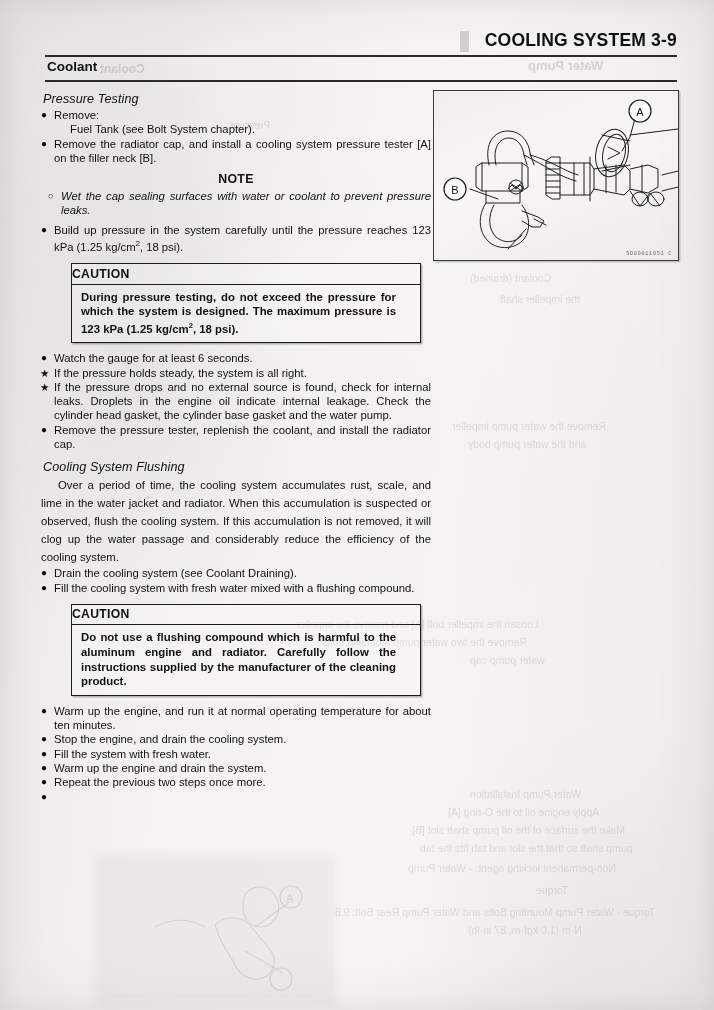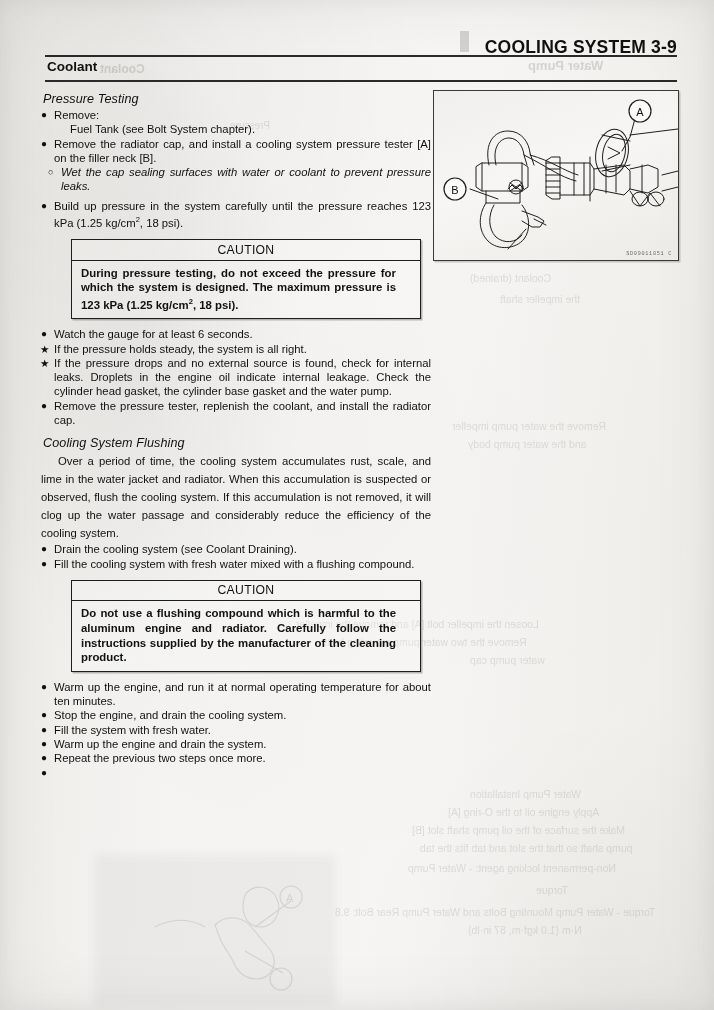--- a/index.html
+++ b/index.html
@@ -43,21 +43,21 @@
     transform:scaleX(-1);
     color:rgba(90,90,90,0.16);
     font-family:"Liberation Sans", sans-serif;
     pointer-events:none;
     white-space:nowrap;
     user-select:none;
   }
 
   
   #hdr-title{
-    position:absolute;right:37px;top:37px;
+    position:absolute;right:37px;top:30px;
     font-size:17.5px;font-weight:bold;letter-spacing:.2px;
   }
   #hdr-tick{
     position:absolute;left:460px;top:31px;width:9px;height:21px;
     background:#8f8f8f;opacity:.35;
   }
   .rule{position:absolute;left:45px;width:632px;background:#2a2a2a;}
   #rule1{top:55px;height:1.6px;}
   #rule2{top:80px;height:1.6px;}
   #sec-title{
@@ -99,21 +99,21 @@
 
   
   .caution{
     position:relative;
     border:1.4px solid #1d1d1d;
     margin:9px 0 0 30px;width:348px;
     background:rgba(255,255,255,0.20);
     box-shadow:1.5px 1.5px 0 rgba(0,0,0,0.25);
   }
   .caution .chd{
-    text-align:center;font-size:12.2px;font-weight:normal;
+    text-align:left;font-size:12.2px;font-weight:bold;
     padding:2.5px 0 3px 0;border-bottom:1.4px solid #1d1d1d;
     letter-spacing:.3px;
   }
   .caution .cbody{
     padding:5px 24px 6px 9px;
     font-size:11.4px;line-height:14.6px;font-weight:bold;text-align:justify;
   }
 
   
   #fig{
@@ -250,20 +250,21 @@
 
   <div class="h2">Pressure Testing</div>
   <ul>
     <li><span class="mk">●</span><span>Remove:</span></li>
   </ul>
   <div class="subline">Fuel Tank (see Bolt System chapter).</div>
   <ul>
     <li><span class="mk">●</span><span>Remove the radiator cap, and install a cooling system pressure tester [A] on the filler neck [B].</span></li>
   </ul>
 
+  <div class="notehd">NOTE</div>
   <ul>
     <li class="ring noteitem ind"><span class="mk">○</span><span>Wet the cap sealing surfaces with water or coolant to prevent pressure leaks.</span></li>
   </ul>
 
   <ul style="margin-top:5px;">
     <li><span class="mk">●</span><span><span>Build up pressure in the system carefully until the pressure reaches 123 kPa (1.25 kg/cm</span><sup>2</sup><span>, 18 psi).</span></span></li>
   </ul>
 
   <div class="caution">
     <div class="chd">CAUTION</div>

